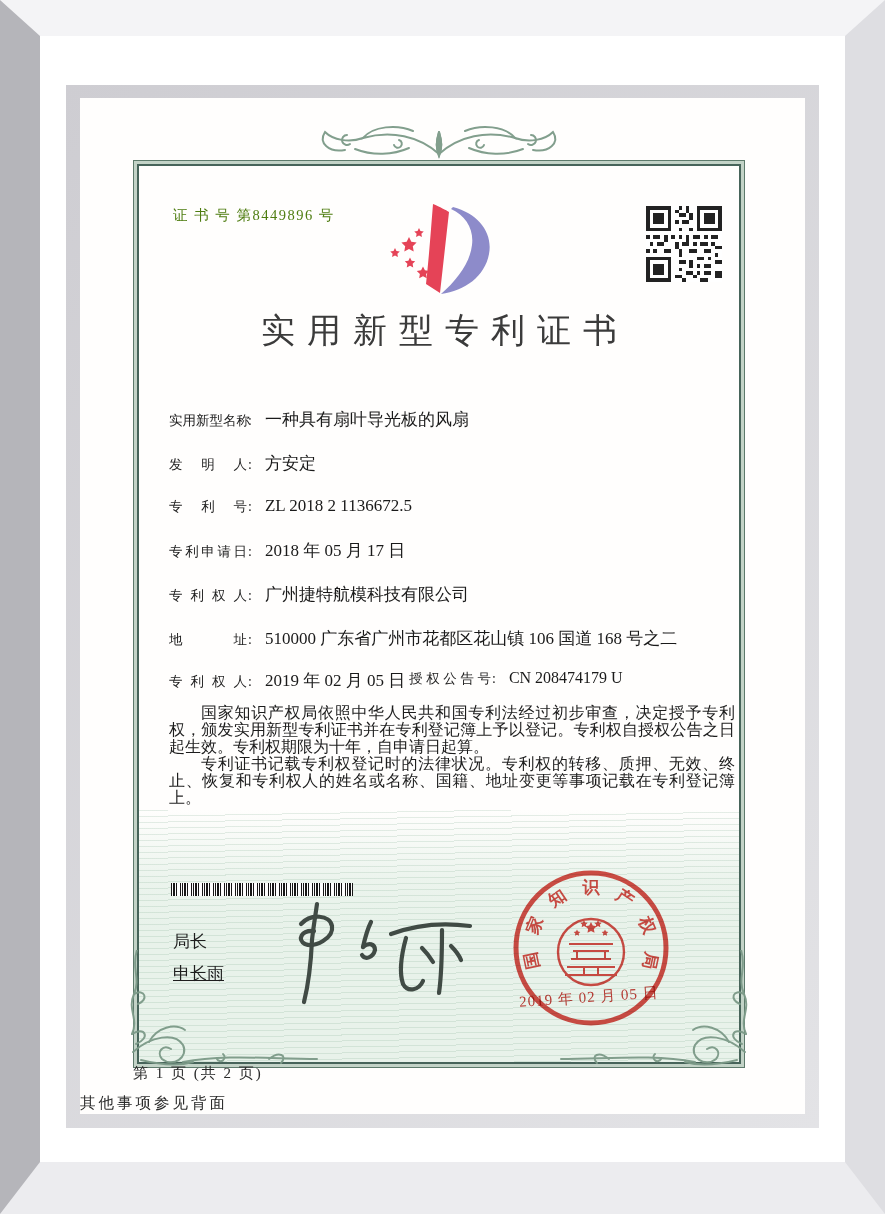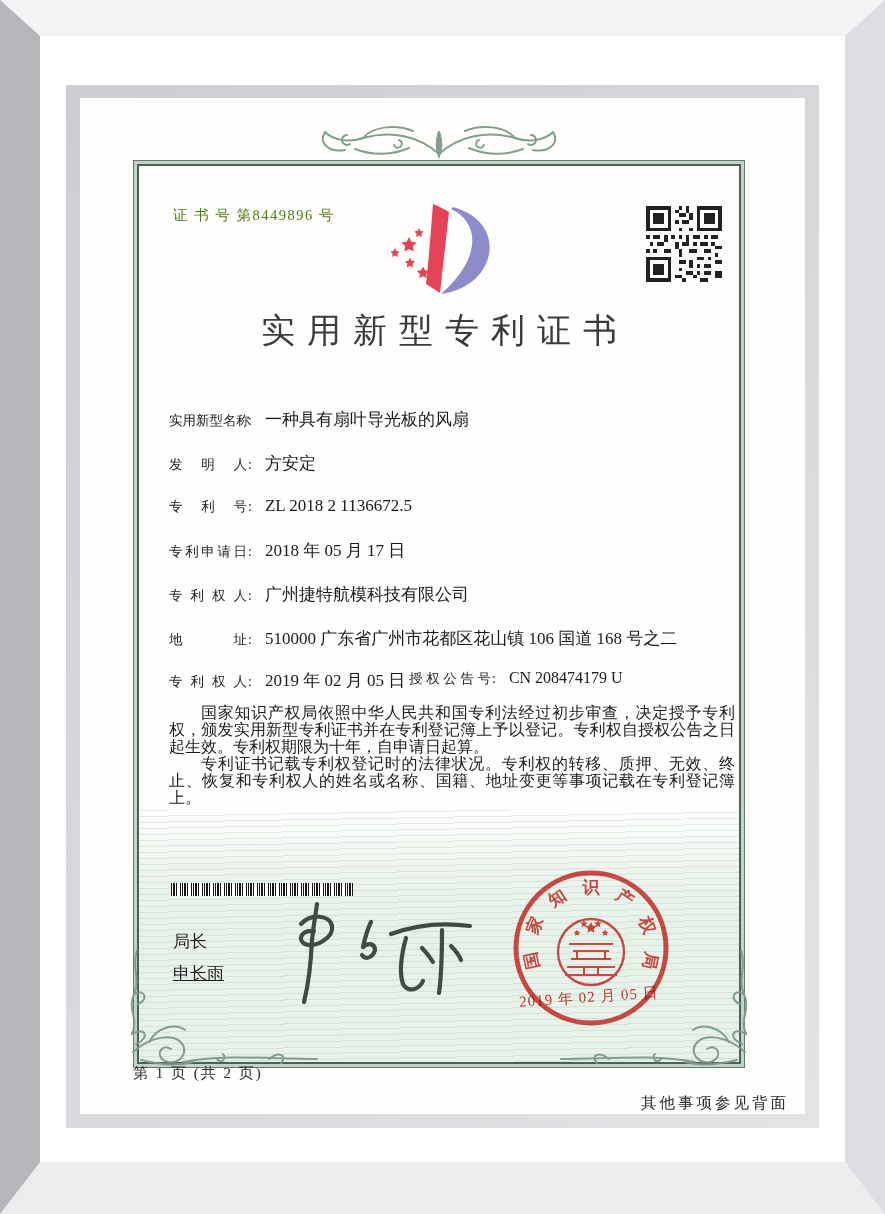--- a/index.html
+++ b/index.html
@@ -54,21 +54,21 @@
   .signature{position:absolute;left:140px;top:740px;width:215px;height:105px;}
 
   .seal{position:absolute;left:374px;top:700px;width:168px;height:178px;
         mix-blend-mode:multiply;opacity:.93;}
   .seal-date{position:absolute;left:376px;top:828px;width:160px;text-align:center;
              font-size:15px;letter-spacing:1px;color:#c9403a;
              transform:rotate(-4deg);mix-blend-mode:multiply;}
 
   .page-info{position:absolute;left:0;right:0;top:904px;text-align:left;
              font-size:15px;letter-spacing:2px;color:#2a2a2a;}
-  .back-note{position:absolute;left:0;right:16px;top:995px;text-align:right;
+  .back-note{position:absolute;left:0;right:16px;top:995px;text-align:left;
              font-size:15.5px;letter-spacing:3px;color:#2a2a2a;}
 
   .orn-top{position:absolute;left:50%;top:-42px;width:260px;height:56px;margin-left:-130px;}
   .orn-bl{position:absolute;left:-12px;bottom:-12px;width:200px;height:130px;}
   .orn-br{position:absolute;right:-12px;bottom:-12px;width:200px;height:130px;transform:scaleX(-1);}
   svg{display:block;}
 </style>
 </head>
 <body>
 

